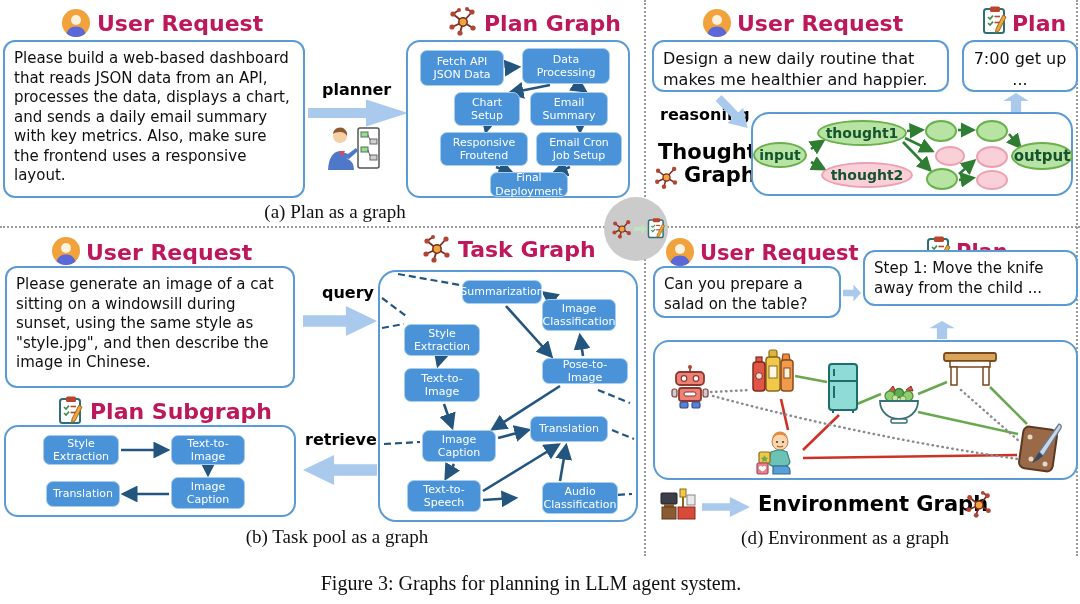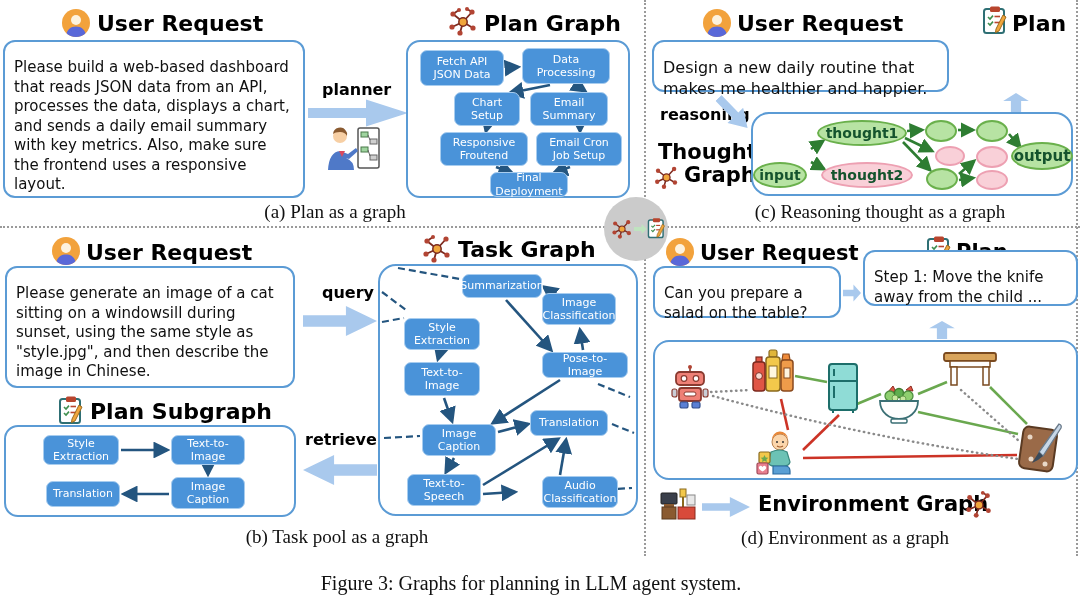--- a/index.html
+++ b/index.html
@@ -1,22 +1,22 @@
 <!DOCTYPE html>
 <html><head>
 <meta charset="utf-8">
 <style>
   * { margin:0; padding:0; box-sizing:border-box; }
   html,body { background:#fff; }
   #figure { position:relative; width:1080px; height:604px; background:#fff;
             font-family:"DejaVu Sans", sans-serif; overflow:hidden; }
-  .hdr  { position:absolute; font-size:22px; font-weight:700; color:#000000; white-space:nowrap; }
+  .hdr  { position:absolute; font-size:22px; font-weight:700; color:#be185d; white-space:nowrap; }
   .hdr2 { position:absolute; font-size:20px; font-weight:700; color:#000; white-space:nowrap; }
   .bubble { position:absolute; background:#fff; border:2.5px solid #5b9bd5; border-radius:12px;
-            padding:16px 9px; font-size:15px; line-height:1.3; color:#101010; }
+            padding:7px 9px; font-size:15px; line-height:1.3; color:#101010; }
   .gpanel { position:absolute; background:#fff; border:2.5px solid #5b9bd5; border-radius:14px; }
   .node { position:absolute; background:#4a93d9; border:1.5px solid #a8cdef; border-radius:7px;
           color:#fff; font-size:11px; line-height:1.2; display:flex; align-items:center;
           justify-content:center; text-align:center; white-space:pre-line; padding:1px 12px; }
   .cap { position:absolute; font-family:"Liberation Serif","DejaVu Serif",serif; font-size:19px;
          color:#111; transform:translateX(-50%); white-space:nowrap; }
   .lbl { position:absolute; font-size:16px; font-weight:700; color:#000; white-space:nowrap; }
   .fat { position:absolute; background:#a9c9ed;
          clip-path:polygon(0 34%,58% 34%,58% 8%,100% 50%,58% 92%,58% 66%,0 66%); }
   .fat.left { transform:scaleX(-1); }
@@ -142,20 +142,24 @@
       <rect x="8" y="0.5" width="10" height="5.5" rx="1.5" fill="#b8452e"></rect>
       <path d="M6,11 l2,2 l3,-3.4 M6,17 l2,2 l3,-3.4" stroke="#3f8f4f" fill="none" stroke-width="1.6"></path>
       <line x1="12.5" y1="10.5" x2="18" y2="10.5" stroke="#b8452e" stroke-width="1.6"></line>
       <line x1="12.5" y1="16.5" x2="18" y2="16.5" stroke="#b8452e" stroke-width="1.6"></line>
       <path d="M21,9 L14,23 l-0.5,3.5 L17,25 L24,11 Z" fill="#f0a63c" stroke="#9c6a1e"></path>
     </svg>
   </span>
   <div class="hdr" style="left:1012px; top:11px;">Plan</div>
 
   <div class="bubble" style="left:652px; top:40px; width:297px; height:52px; font-size:16px;">Design a new daily routine that makes me healthier and happier.</div>
+  <div class="bubble" style="left:962px; top:40px; width:116px; height:52px; text-align:center; font-size:16px;">
+    <div>7:00 get up</div>
+    <div>...</div>
+  </div>
 
   <div class="lbl" style="left:660px; top:105px;">reasoning</div>
   <div class="fat" style="left:712px; top:100px; width:42px; height:26px; transform:rotate(46deg);"></div>
   <div class="fatup" style="left:1000px; top:93px; width:32px; height:20px;"></div>
 
   <div class="hdr2" style="left:658px; top:140px; font-size:21px;">Thought</div>
   <div class="hdr2" style="left:684px; top:163px; font-size:21px;">Graph</div>
   <span class="icon" style="left:653px; top:164px; width:27px; height:27px;">
     <svg width="27" height="27" viewBox="0 0 32 32">
       <g stroke="#7c2a1e" stroke-width="1.8">
@@ -186,32 +190,31 @@
         <line x1="58" y1="48" x2="71" y2="55" marker-end="url(#arwTh)"></line>
         <line x1="154" y1="17" x2="169" y2="16" marker-end="url(#arwTh)"></line>
         <line x1="152" y1="24" x2="179" y2="37" marker-end="url(#arwTh)"></line>
         <line x1="150" y1="28" x2="177" y2="56" marker-end="url(#arwTh)"></line>
         <line x1="205" y1="16" x2="220" y2="16" marker-end="url(#arwTh)"></line>
         <line x1="256" y1="20" x2="267" y2="33" marker-end="url(#arwTh)"></line>
         <line x1="206" y1="60" x2="221" y2="47" marker-end="url(#arwTh)"></line>
         <line x1="206" y1="66" x2="220" y2="64" marker-end="url(#arwTh)"></line>
       </g>
     </svg>
-    <div class="ell green" style="left:0; top:28px; width:54px; height:26px;margin-top:20px;">input</div>
+    <div class="ell green" style="left:0; top:28px; width:54px; height:26px;">input</div>
     <div class="ell green" style="left:64px; top:6px; width:90px; height:26px;">thought1</div>
     <div class="ell pink" style="left:68px; top:48px; width:92px; height:26px;">thought2</div>
     <div class="ell green" style="left:172px; top:6px; width:32px; height:22px;"></div>
     <div class="ell pink" style="left:182px; top:32px; width:30px; height:20px;"></div>
     <div class="ell green" style="left:173px; top:54px; width:32px; height:22px;"></div>
     <div class="ell green" style="left:223px; top:6px; width:32px; height:22px;"></div>
     <div class="ell pink" style="left:223px; top:32px; width:32px; height:22px;"></div>
     <div class="ell pink" style="left:223px; top:56px; width:32px; height:20px;"></div>
     <div class="ell green" style="left:258px; top:28px; width:62px; height:28px; font-size:15px;">output</div>
   </div>
-  <div class="cap" style="left:880px; top:201px;">(c) Reasoning thought as a graph</div>
 
   <span class="icon avatar" style="left:52px; top:237px; width:28px; height:28px;">
     <svg width="28" height="28" viewBox="0 0 28 28">
       <rect width="28" height="28" fill="#f2a23c"></rect>
       <circle cx="14" cy="11" r="5" fill="#fdf2de"></circle>
       <path d="M4,28 C4,20.5 9,17.5 14,17.5 C19,17.5 24,20.5 24,28 Z" fill="#5a68d8"></path>
     </svg>
   </span>
   <div class="hdr" style="left:86px; top:240px;">User Request</div>
   <div class="bubble" style="left:5px; top:266px; width:290px; height:122px;">Please generate an image of a cat sitting on a windowsill during sunset, using the same style as "style.jpg", and then describe the image in Chinese.</div>
@@ -235,21 +238,21 @@
       <circle cx="6" cy="8" r="2.6" fill="#b24433"></circle>
         <circle cx="25" cy="6" r="2.6" fill="#b24433"></circle>
       <circle cx="5" cy="21" r="2.6" fill="#b24433"></circle>
         <circle cx="26" cy="22" r="2.6" fill="#b24433"></circle>
       <circle cx="13" cy="27" r="2.6" fill="#b24433"></circle>
         <circle cx="12" cy="4" r="2" fill="#b24433"></circle>
     </svg>
   </span>
   <div class="hdr" style="left:458px; top:237px;">Task Graph</div>
 
-  <div class="gpanel" style="left:378px; top:264px; width:260px; height:252px; border-radius:18px;">
+  <div class="gpanel" style="left:378px; top:270px; width:260px; height:252px; border-radius:18px;">
     <svg class="edges" width="260" height="252" viewBox="0 0 260 252">
       <defs>
         <marker id="arwT" viewBox="0 0 10 10" refX="8" refY="5" markerWidth="6.5" markerHeight="6.5" orient="auto-start-reverse">
           <path d="M0,0 L10,5 L0,10 z" fill="#24557f"></path>
         </marker>
       </defs>
       <g stroke="#24557f" stroke-width="2.6" fill="none">
         <line x1="176" y1="30" x2="164" y2="21" marker-end="url(#arwT)"></line>
         <line x1="126" y1="34" x2="171" y2="84" marker-end="url(#arwT)"></line>
         <line x1="203" y1="84" x2="200" y2="64" marker-end="url(#arwT)"></line>

